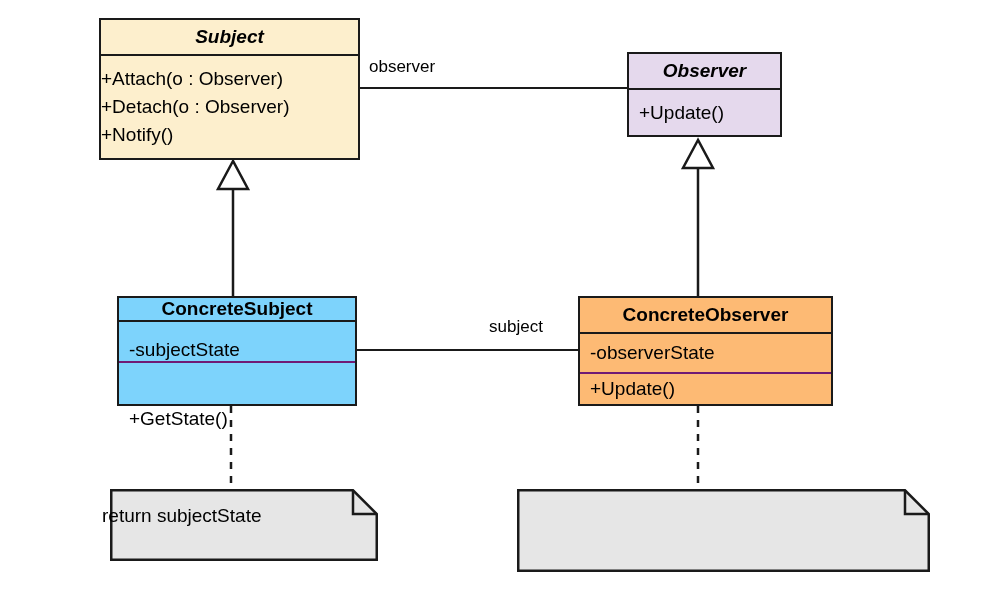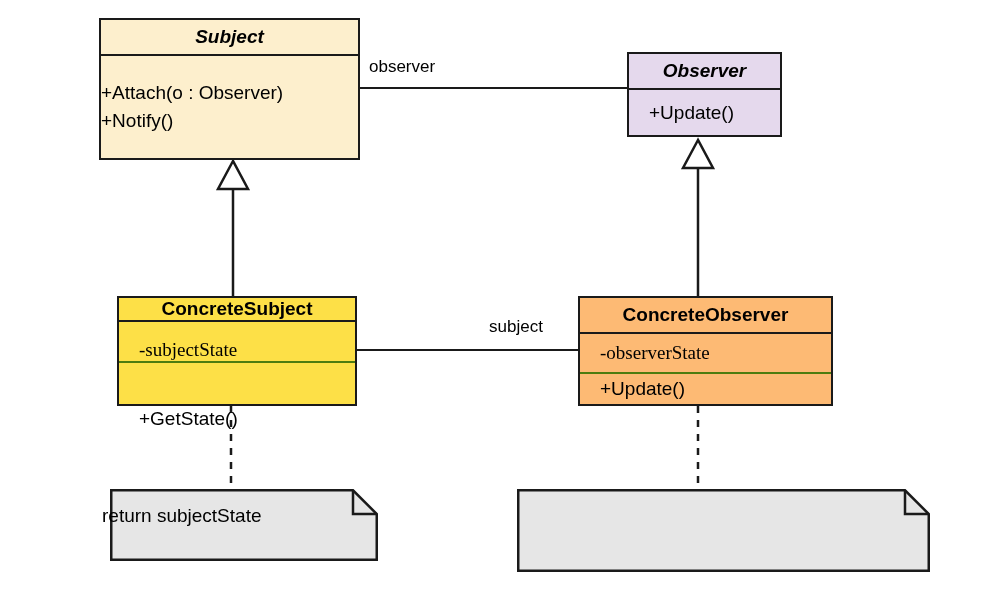--- a/index.html
+++ b/index.html
@@ -40,40 +40,40 @@
     white-space: nowrap;
   }
   .uml-title {
     justify-content: center;
     font-weight: bold;
     border-bottom: 2px solid #1a1a1a;
   }
   .uml-title.abstract { font-style: italic; }
   .uml-compartment {
     justify-content: flex-start;
-    padding-left: 20px;
+    padding-left: 10px;
   }
-  .uml-compartment.sep { border-bottom: 2px solid #4d7c0f; font-family: Liberation Serif, serif; }
+  .uml-compartment.sep { border-bottom: 2px solid #701a75; }
   .uml-ops {
     flex-direction: column;
     align-items: flex-start;
     justify-content: center;
     flex: 1 1 auto;
   }
   .uml-ops .op-line {
     font-size: 19px;
     line-height: 28px;
     color: #000;
     white-space: nowrap;
   }
 
   
   .fill-subject        { background: #fdefcd; }
   .fill-observer       { background: #e5d9ed; }
-  .fill-concsubject    { background: #fde047; gap: 17px; }
+  .fill-concsubject    { background: #7dd3fc; gap: 17px; }
   .fill-concobserver   { background: #fdba74; }
 
   
   .uml-note {
     position: absolute;
     z-index: 3;
     padding-left: 20px;
   }
   .uml-note svg { display: block; }
   .uml-note .note-text {
@@ -143,20 +143,21 @@
   </div>
 
   <div class="edge-label" style="left:369px; top:57px;">observer</div>
 
   <div class="edge-label" style="left:489px; top:317px;">subject</div>
 
   <div class="uml-class fill-subject" style="left:99px; top:18px; width:261px; height:142px;">
     <div class="uml-row uml-title abstract" style="height:36px;">Subject</div>
     <div class="uml-row uml-ops">
       <div class="op-line">+Attach(o : Observer)</div>
+      <div class="op-line">+Detach(o : Observer)</div>
       <div class="op-line">+Notify()</div>
     </div>
   </div>
 
   <div class="uml-class fill-observer" style="left:627px; top:52px; width:155px; height:85px;">
     <div class="uml-row uml-title abstract" style="height:36px;">Observer</div>
     <div class="uml-row uml-compartment" style="flex:1 1 auto;">+Update()</div>
   </div>
 
   <div class="uml-class fill-concsubject" style="left:117px; top:296px; width:240px; height:110px;">

